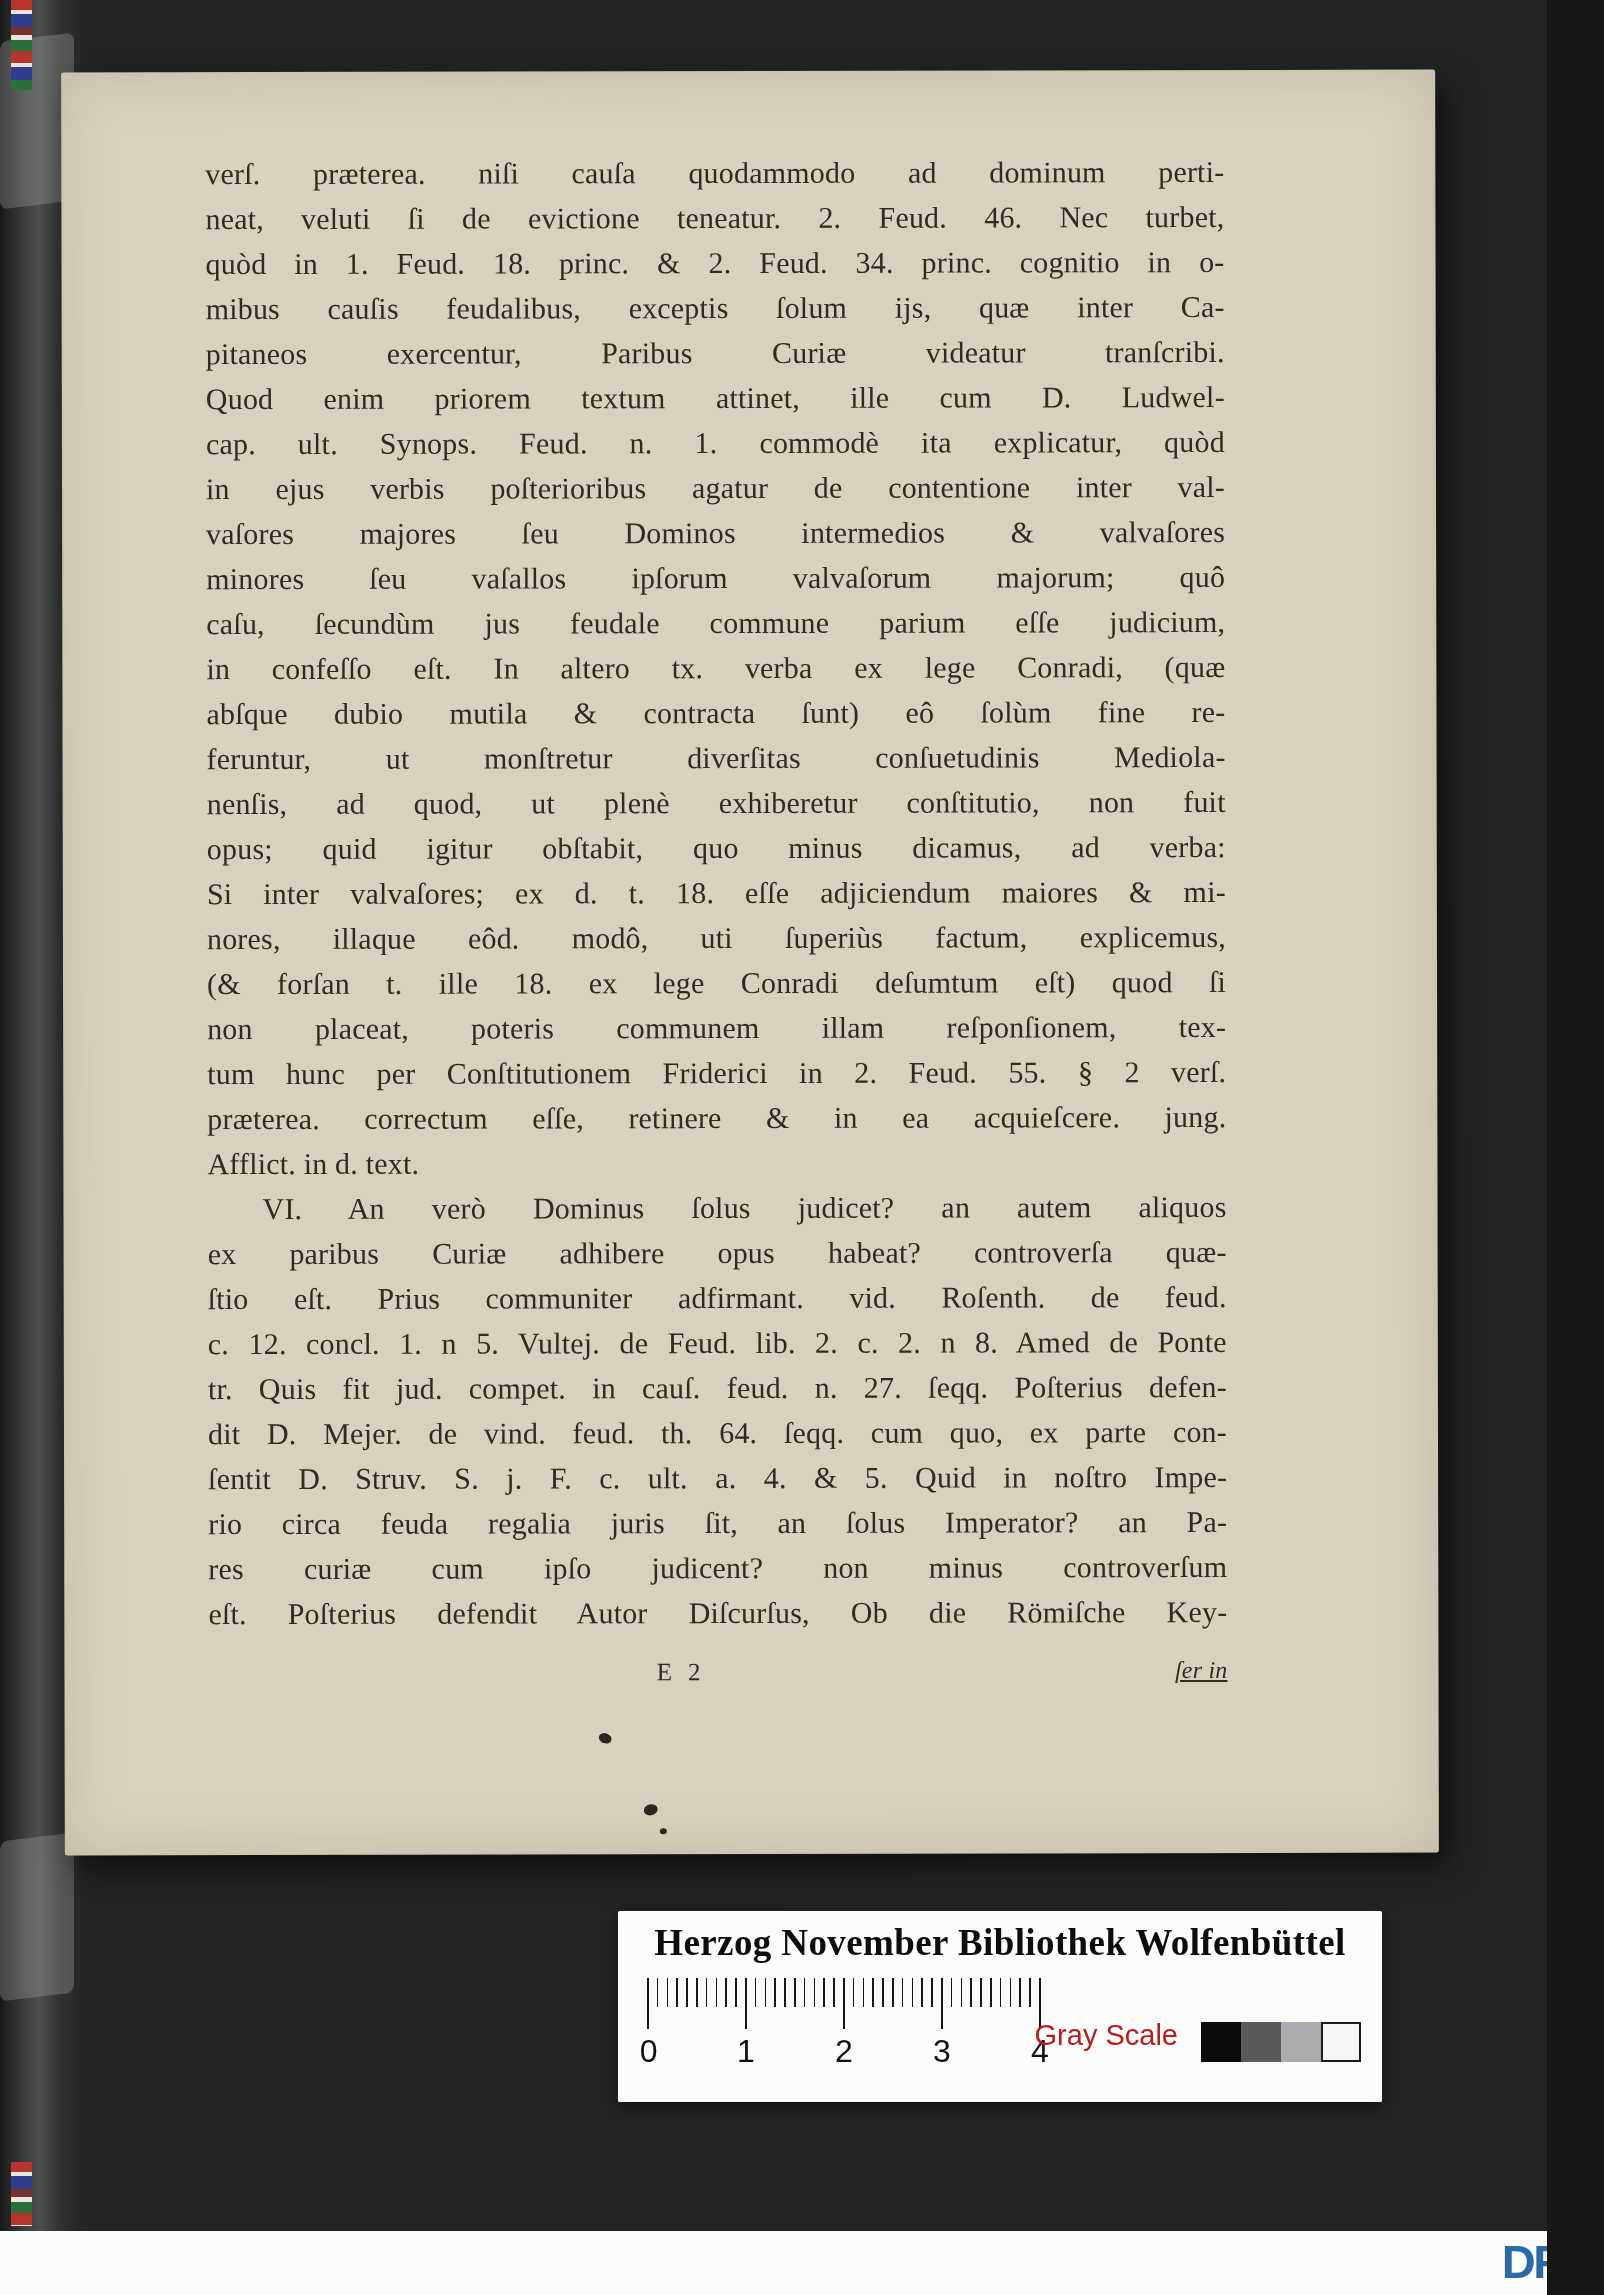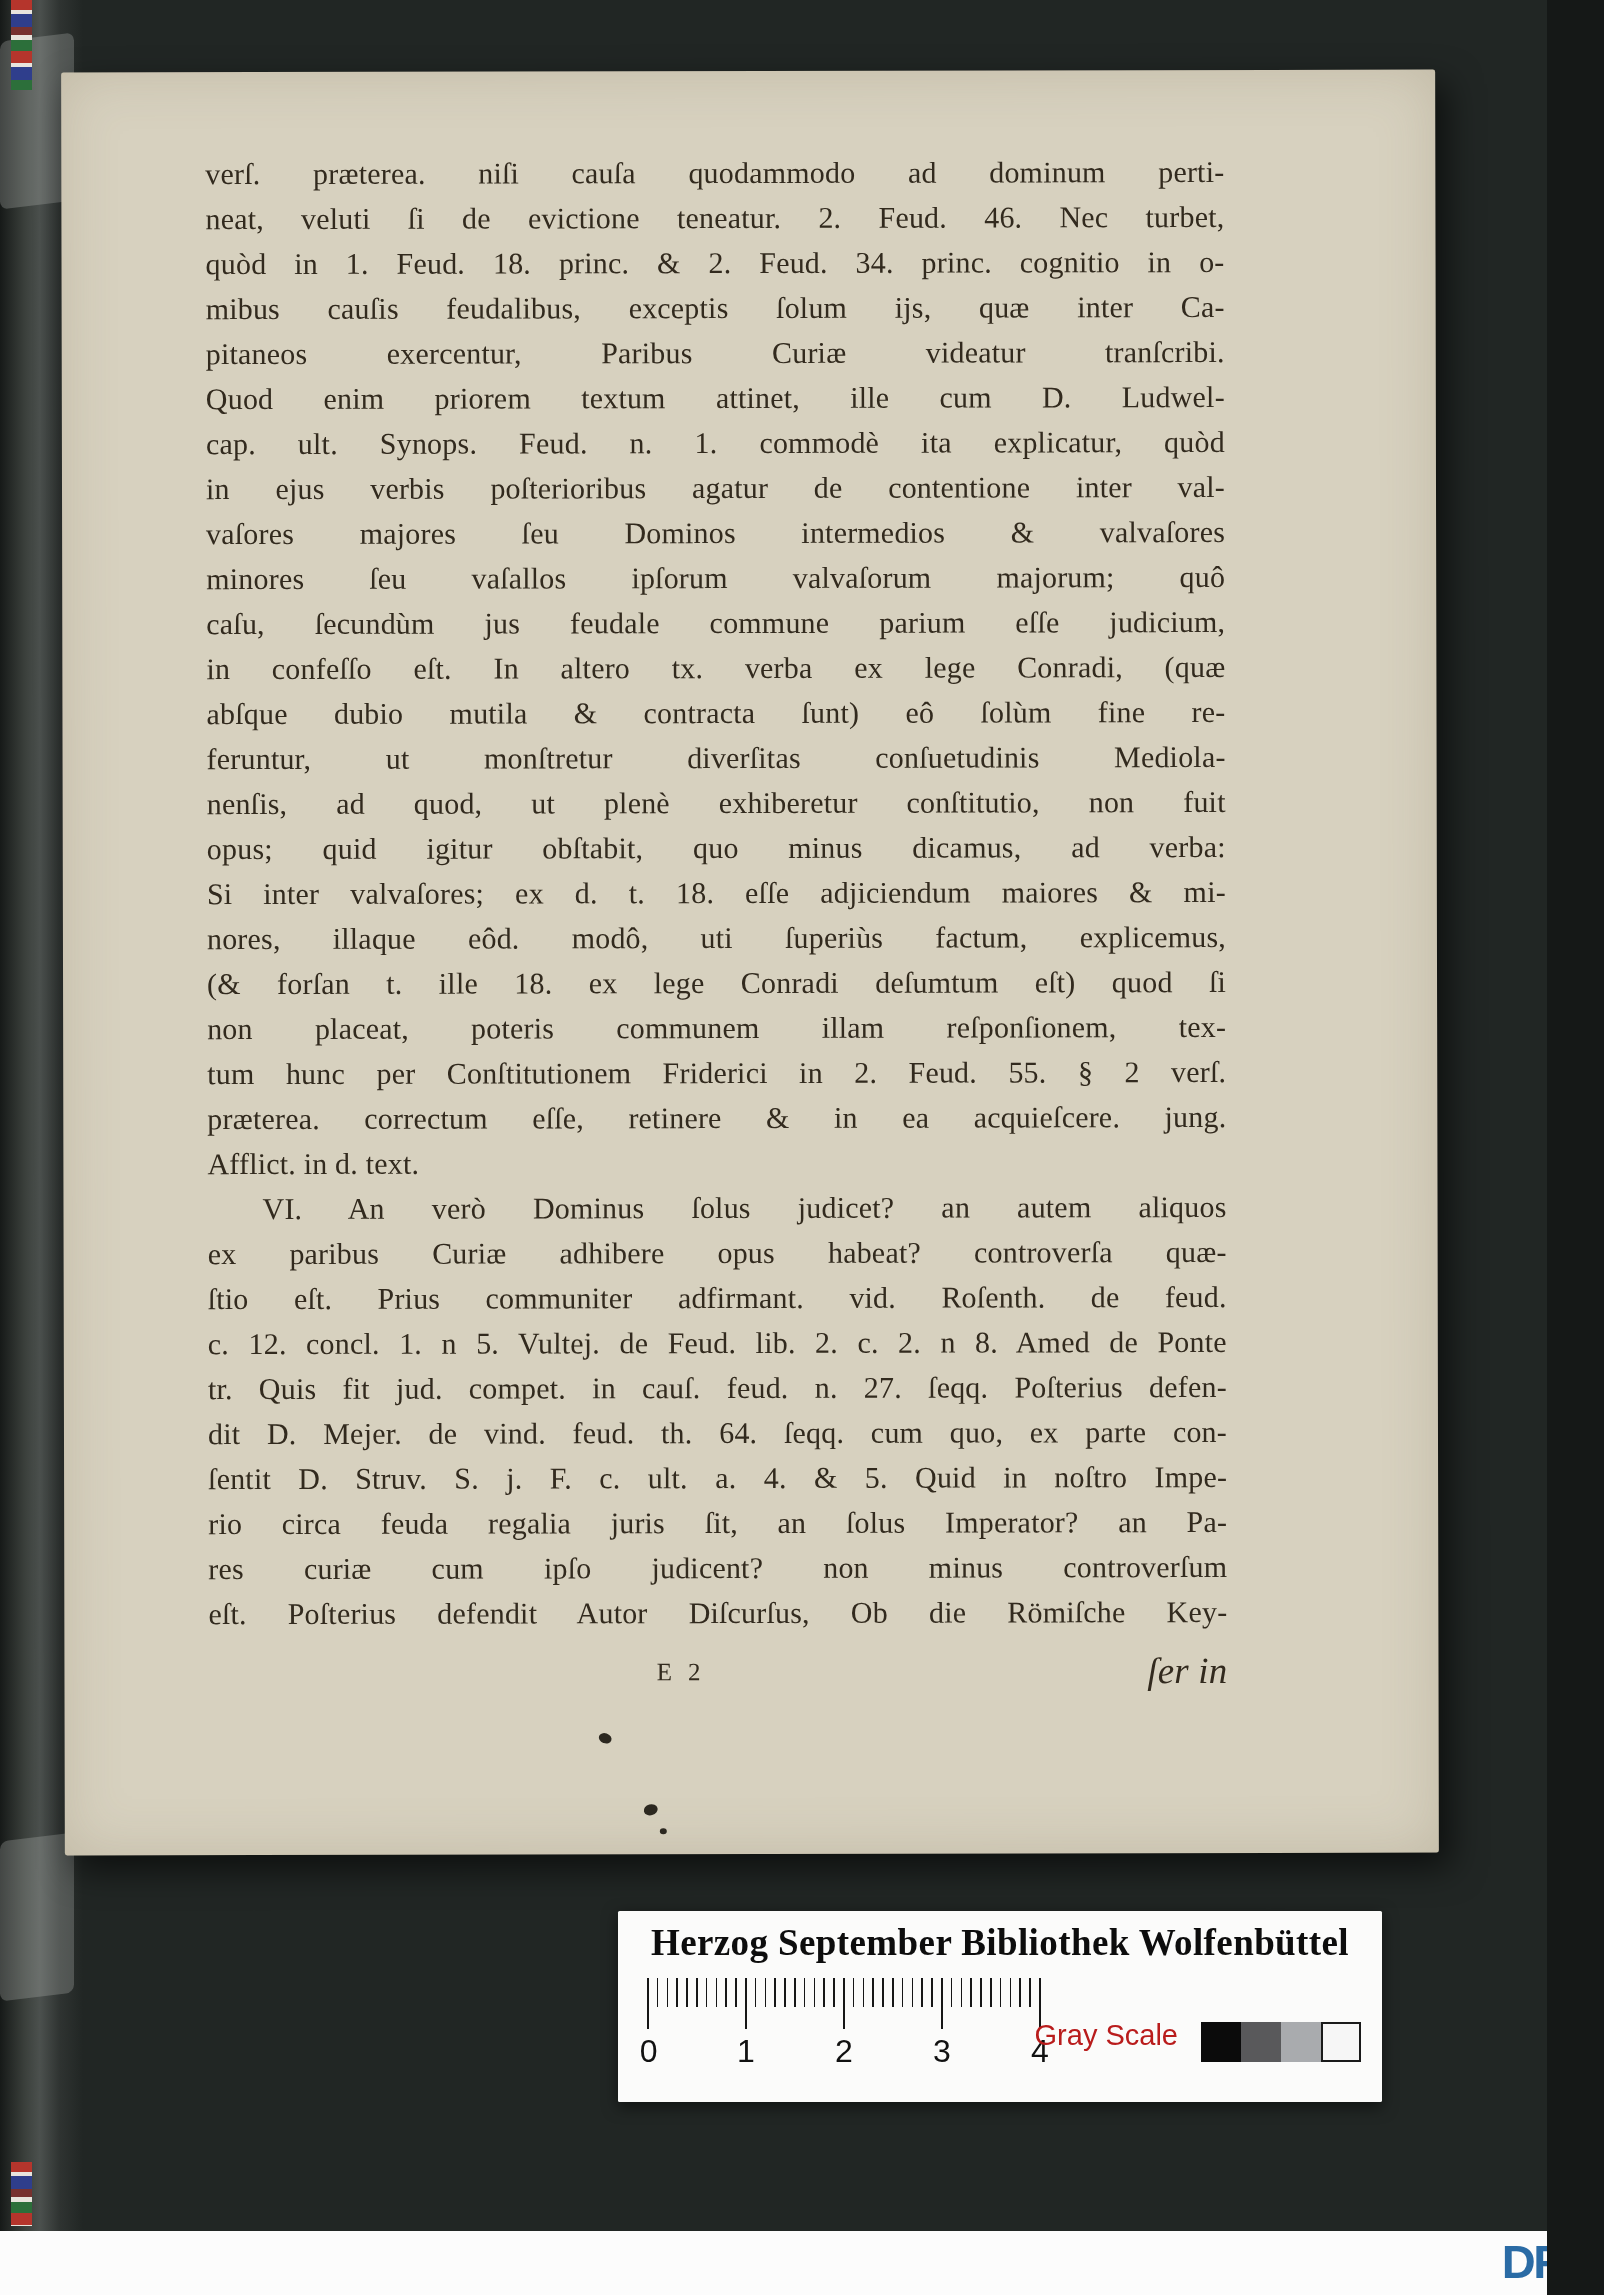--- a/index.html
+++ b/index.html
@@ -43,21 +43,21 @@
   }
   .text-block{
     position:absolute;left:144px;top:79px;width:1019px;
     color:#322a1e;font-size:30px;line-height:45px;letter-spacing:0.2px;
   }
   .tline{text-align:justify;text-align-last:justify;white-space:nowrap;}
   .para1 .tline:last-child{text-align-last:left;}
   .para2 .tline:first-child{text-indent:55px;}
   .sigline{position:relative;height:47px;margin-top:14.4px;}
   .sig{position:absolute;left:44%;font-size:25px;letter-spacing:4.8px;}
-  .catch{position:absolute;right:0;font-style:italic;font-size:37px;}
+  .catch{position:absolute;right:0;font-style:italic;font-size:24px;text-decoration:underline;}
   .ink-spot{position:absolute;background:#2c2820;border-radius:50%;}
   .spot1{left:534px;top:1662px;width:13px;height:10.4px;transform:rotate(20deg);}
   .spot2{left:579px;top:1733px;width:14.4px;height:11.2px;transform:rotate(-15deg);}
   .spot3{left:595px;top:1757px;width:7.2px;height:6.4px;}
   
   .label-box{
     position:absolute;left:618px;top:1911px;width:764px;height:191px;
     background:#fbfbfa;box-shadow:0 4.8px 14.4px rgba(0,0,0,.5);border-radius:1.6px;
   }
   .label-title{
@@ -158,21 +158,21 @@
         <span class="catch">ſer in</span>
       </div>
     </div>
 
     <div class="ink-spot spot1"></div>
     <div class="ink-spot spot2"></div>
     <div class="ink-spot spot3"></div>
   </div>
 
   <div class="label-box">
-    <div class="label-title">Herzog September Bibliothek Wolfenbüttel</div>
+    <div class="label-title">Herzog November Bibliothek Wolfenbüttel</div>
     <div class="ruler-ticks"></div>
     <div class="ruler-numbers">
         <span>0</span>
         <span>1</span>
         <span>2</span>
         <span>3</span>
         <span>4</span>
       </div>
     <div class="gray-label">Gray Scale</div>
     <div class="swatches">

